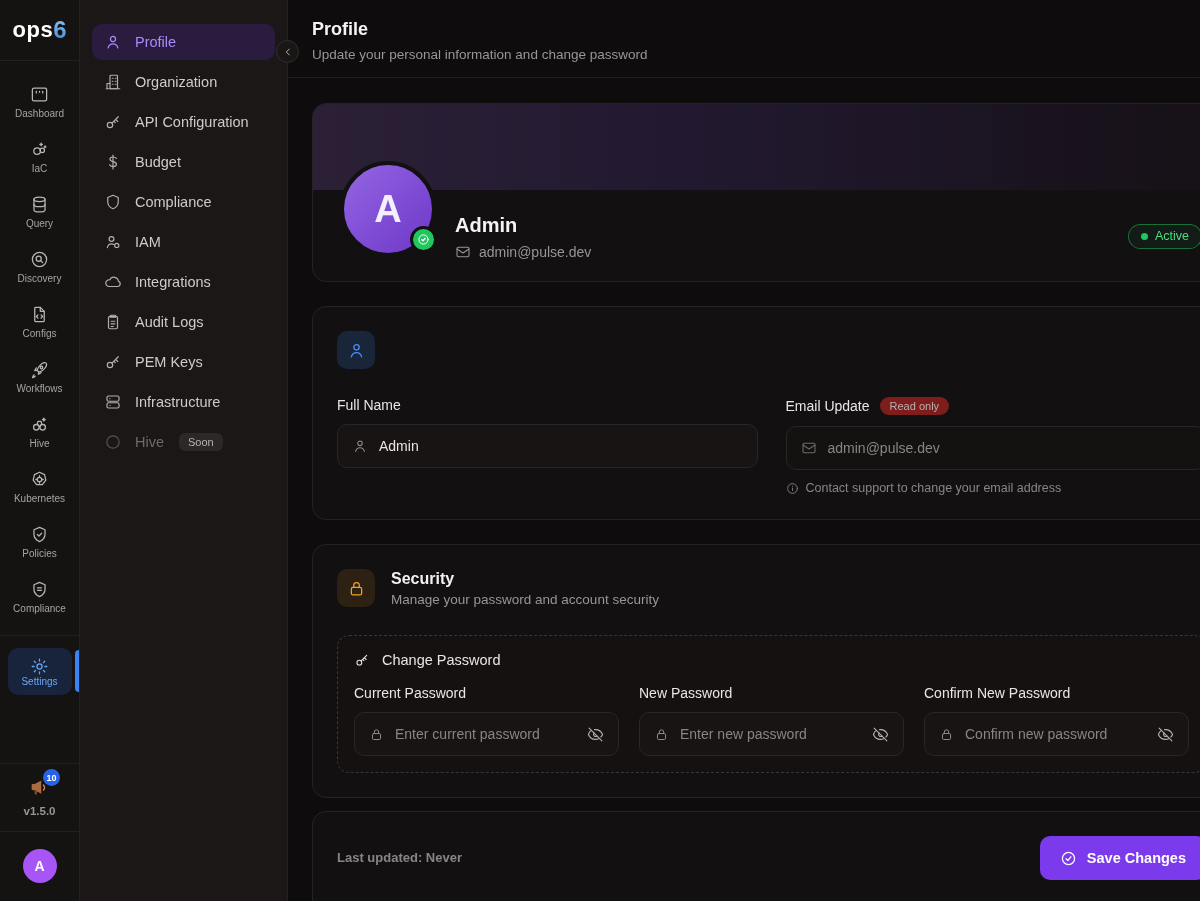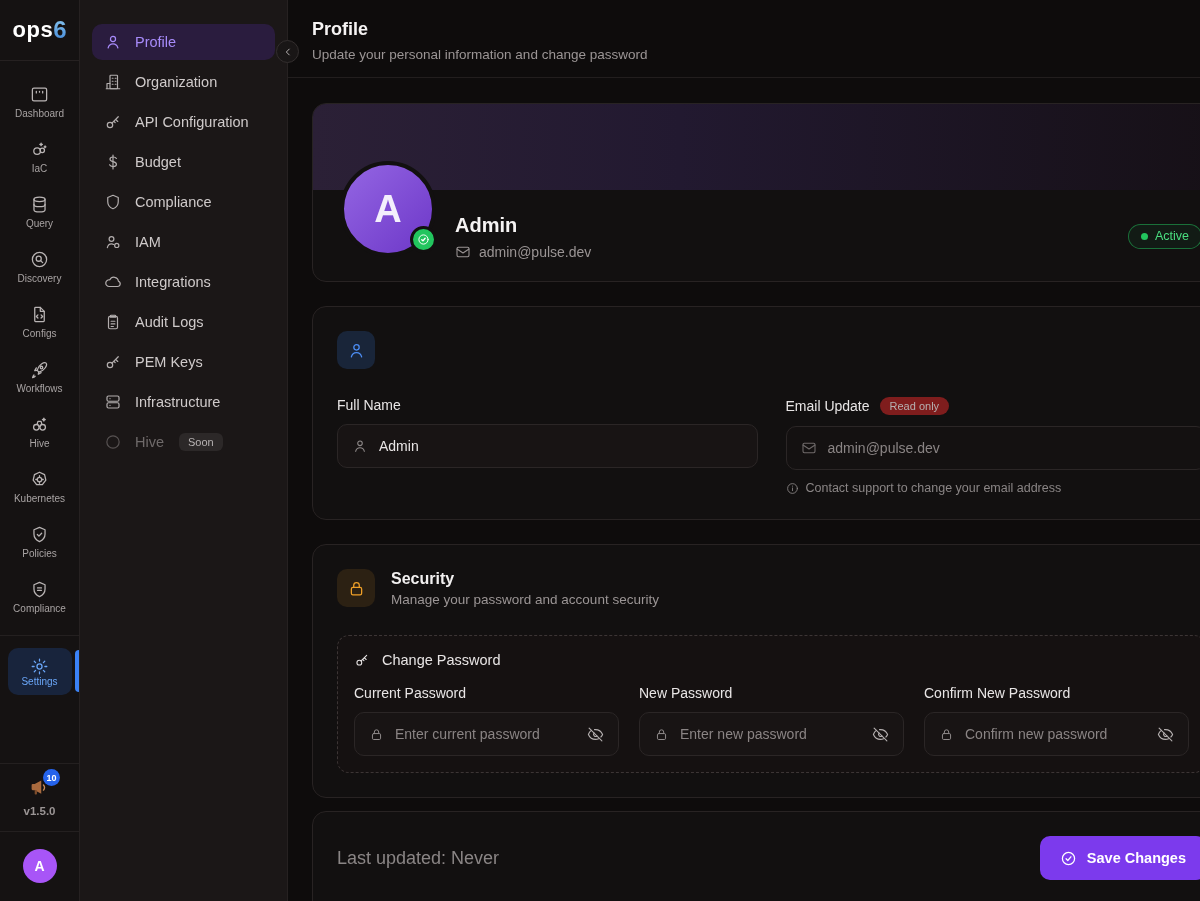--- a/index.html
+++ b/index.html
@@ -110,21 +110,21 @@
 
   
   .pw-box { border:1px dashed #3c3535; background:#151111; border-radius:12px; padding:16px; }
   .pw-title { display:flex; align-items:flex-end; gap:12px; color:#e8e5e5; font-size:14.5px;
     font-weight:500; margin-bottom:17px; }
   .pw-grid { display:grid; grid-template-columns:1fr 1fr 1fr; gap:20px; }
 
   
   .card-footer { margin-top:13px; height:110px; padding:24px; display:flex; align-items:flex-start;
     justify-content:space-between; }
-  .last-updated { font-size:18px; color:#8a8585; line-height:44px; }
+  .last-updated { font-size:13px; color:#8a8585; line-height:44px;font-weight:bold; }
   .save-btn { display:flex; align-items:center; gap:10px; background:#7c3aed; border:0;
     border-radius:10px; color:#fff; font-size:14.5px; font-weight:600; padding:0 20px; height:44px;
     cursor:pointer; font-family:inherit; }
 </style>
 </head>
 <body>
 
 <div class="app">
 
   <aside class="rail">

